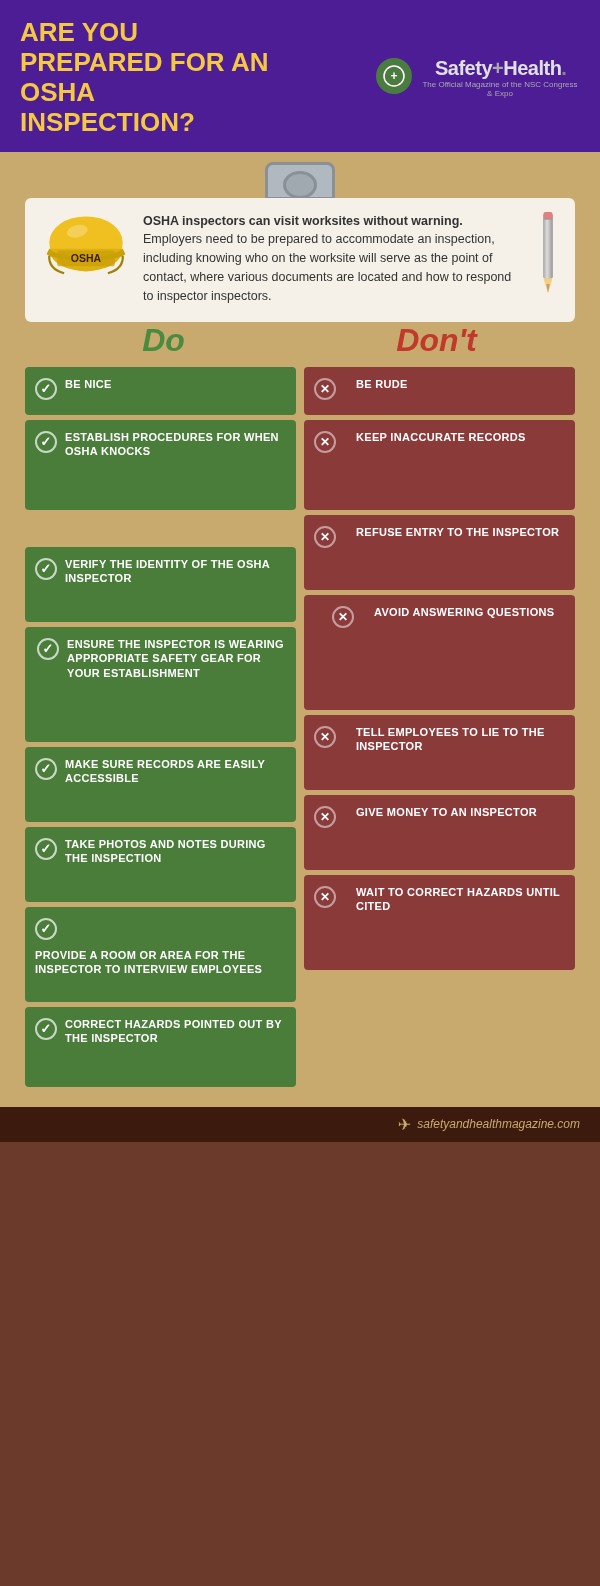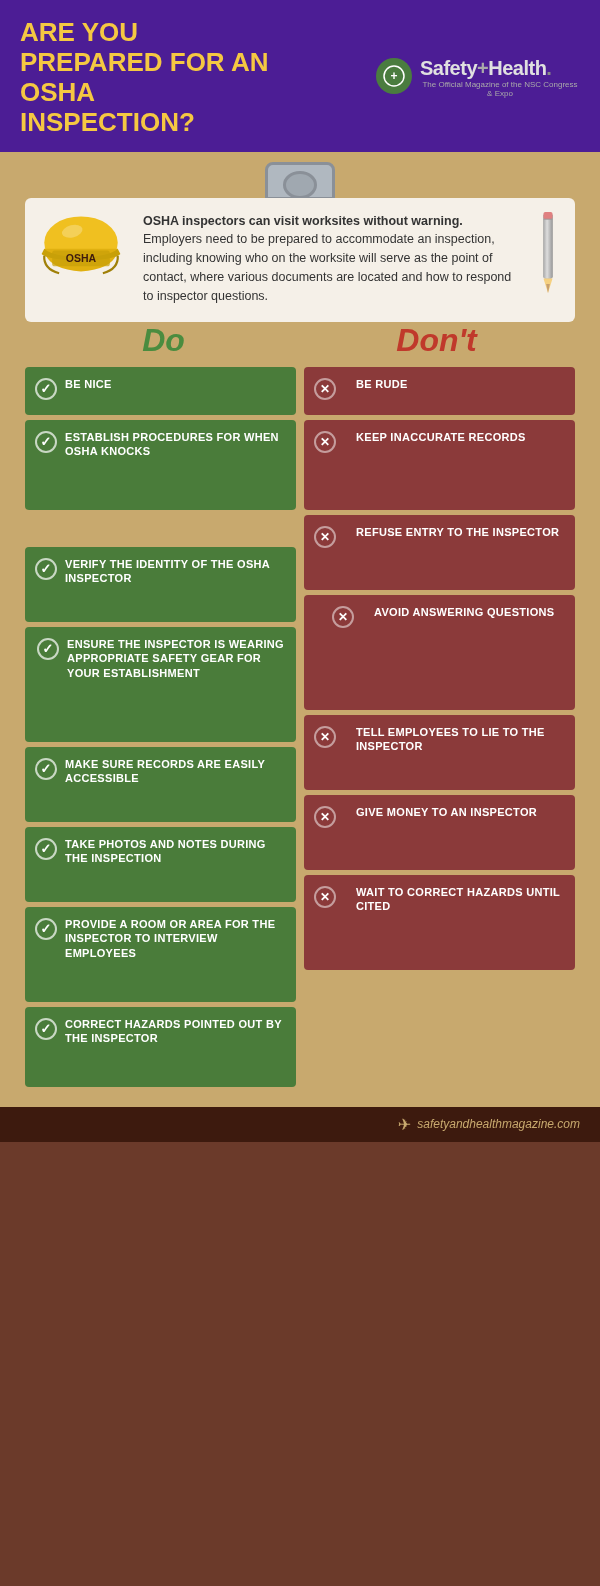--- a/index.html
+++ b/index.html
@@ -41,20 +41,21 @@
       color: white;
       font-size: 18px;
       font-weight: bold;
       margin-bottom: 4px;
     }
     .logo-text {
       color: #c8c8c8;
       font-size: 20px;
       font-weight: bold;
       letter-spacing: -0.5px;
+      margin-left: 15px;
     }
     .logo-text span {
       color: #e8e8e8;
     }
     .logo-subtext {
       color: #aaa;
       font-size: 8px;
       text-align: center;
       max-width: 160px;
     }
@@ -95,21 +96,21 @@
     .clipboard-inner {
       display: flex;
       align-items: flex-start;
       gap: 12px;
     }
     .helmet-area {
       flex-shrink: 0;
       width: 90px;
       display: flex;
       flex-direction: column;
-      align-items: flex-start;
+      align-items: center;
     }
     
     .helmet-svg {
       width: 80px;
       height: 70px;
     }
     .pencil-area {
       flex-shrink: 0;
       width: 22px;
     }
@@ -288,21 +289,21 @@
 
           <ellipse cx="35" cy="22" rx="12" ry="7" fill="rgba(255,255,255,0.25)" transform="rotate(-15,35,22)"></ellipse>
 
           <path d="M3 50 Q2 65 20 70" fill="none" stroke="#a08008" stroke-width="2.5"></path>
           <path d="M87 50 Q88 65 70 70" fill="none" stroke="#a08008" stroke-width="2.5"></path>
         </svg>
       </div>
 
       <div class="clipboard-text">
         <strong>OSHA inspectors can visit worksites without warning.</strong>
-        <span> Employers need to be prepared to accommodate an inspection, including knowing who on the worksite will serve as the point of contact, where various documents are located and how to respond to inspector questions.</span>
+        <span> Employers need to be prepared to accommodate an inspection, including knowing who on the worksite will serve as the point of contact, where various documents are located and how to respond to inspector inspectors.</span>
       </div>
 
       <div class="pencil-area">
         <svg class="pencil-svg" viewBox="0 0 22 100" xmlns="http://www.w3.org/2000/svg">
           <rect x="6" y="2" width="10" height="72" rx="2" fill="#888"></rect>
           <rect x="6" y="2" width="10" height="72" rx="2" fill="url(#pg)"></rect>
           <defs>
             <linearGradient id="pg" x1="0" y1="0" x2="1" y2="0">
               <stop offset="0%" stop-color="#aaa"></stop>
               <stop offset="40%" stop-color="#ddd"></stop>
@@ -345,21 +346,21 @@
         <div class="item-text">ENSURE THE INSPECTOR IS WEARING APPROPRIATE SAFETY GEAR FOR YOUR ESTABLISHMENT</div>
       </div>
       <div class="do-item" style="min-height:75px;">
         <div class="check-icon"></div>
         <div class="item-text">MAKE SURE RECORDS ARE EASILY ACCESSIBLE</div>
       </div>
       <div class="do-item" style="min-height:75px;">
         <div class="check-icon"></div>
         <div class="item-text">TAKE PHOTOS AND NOTES DURING THE INSPECTION</div>
       </div>
-      <div class="do-item" style="min-height:95px;">
+      <div class="do-item" style="min-height:95px;flex-direction:column;">
         <div class="check-icon"></div>
         <div class="item-text">PROVIDE A ROOM OR AREA FOR THE INSPECTOR TO INTERVIEW EMPLOYEES</div>
       </div>
       <div class="do-item" style="min-height:80px;">
         <div class="check-icon"></div>
         <div class="item-text">CORRECT HAZARDS POINTED OUT BY THE INSPECTOR</div>
       </div>
     </div>
 
     <div class="dont-column">

